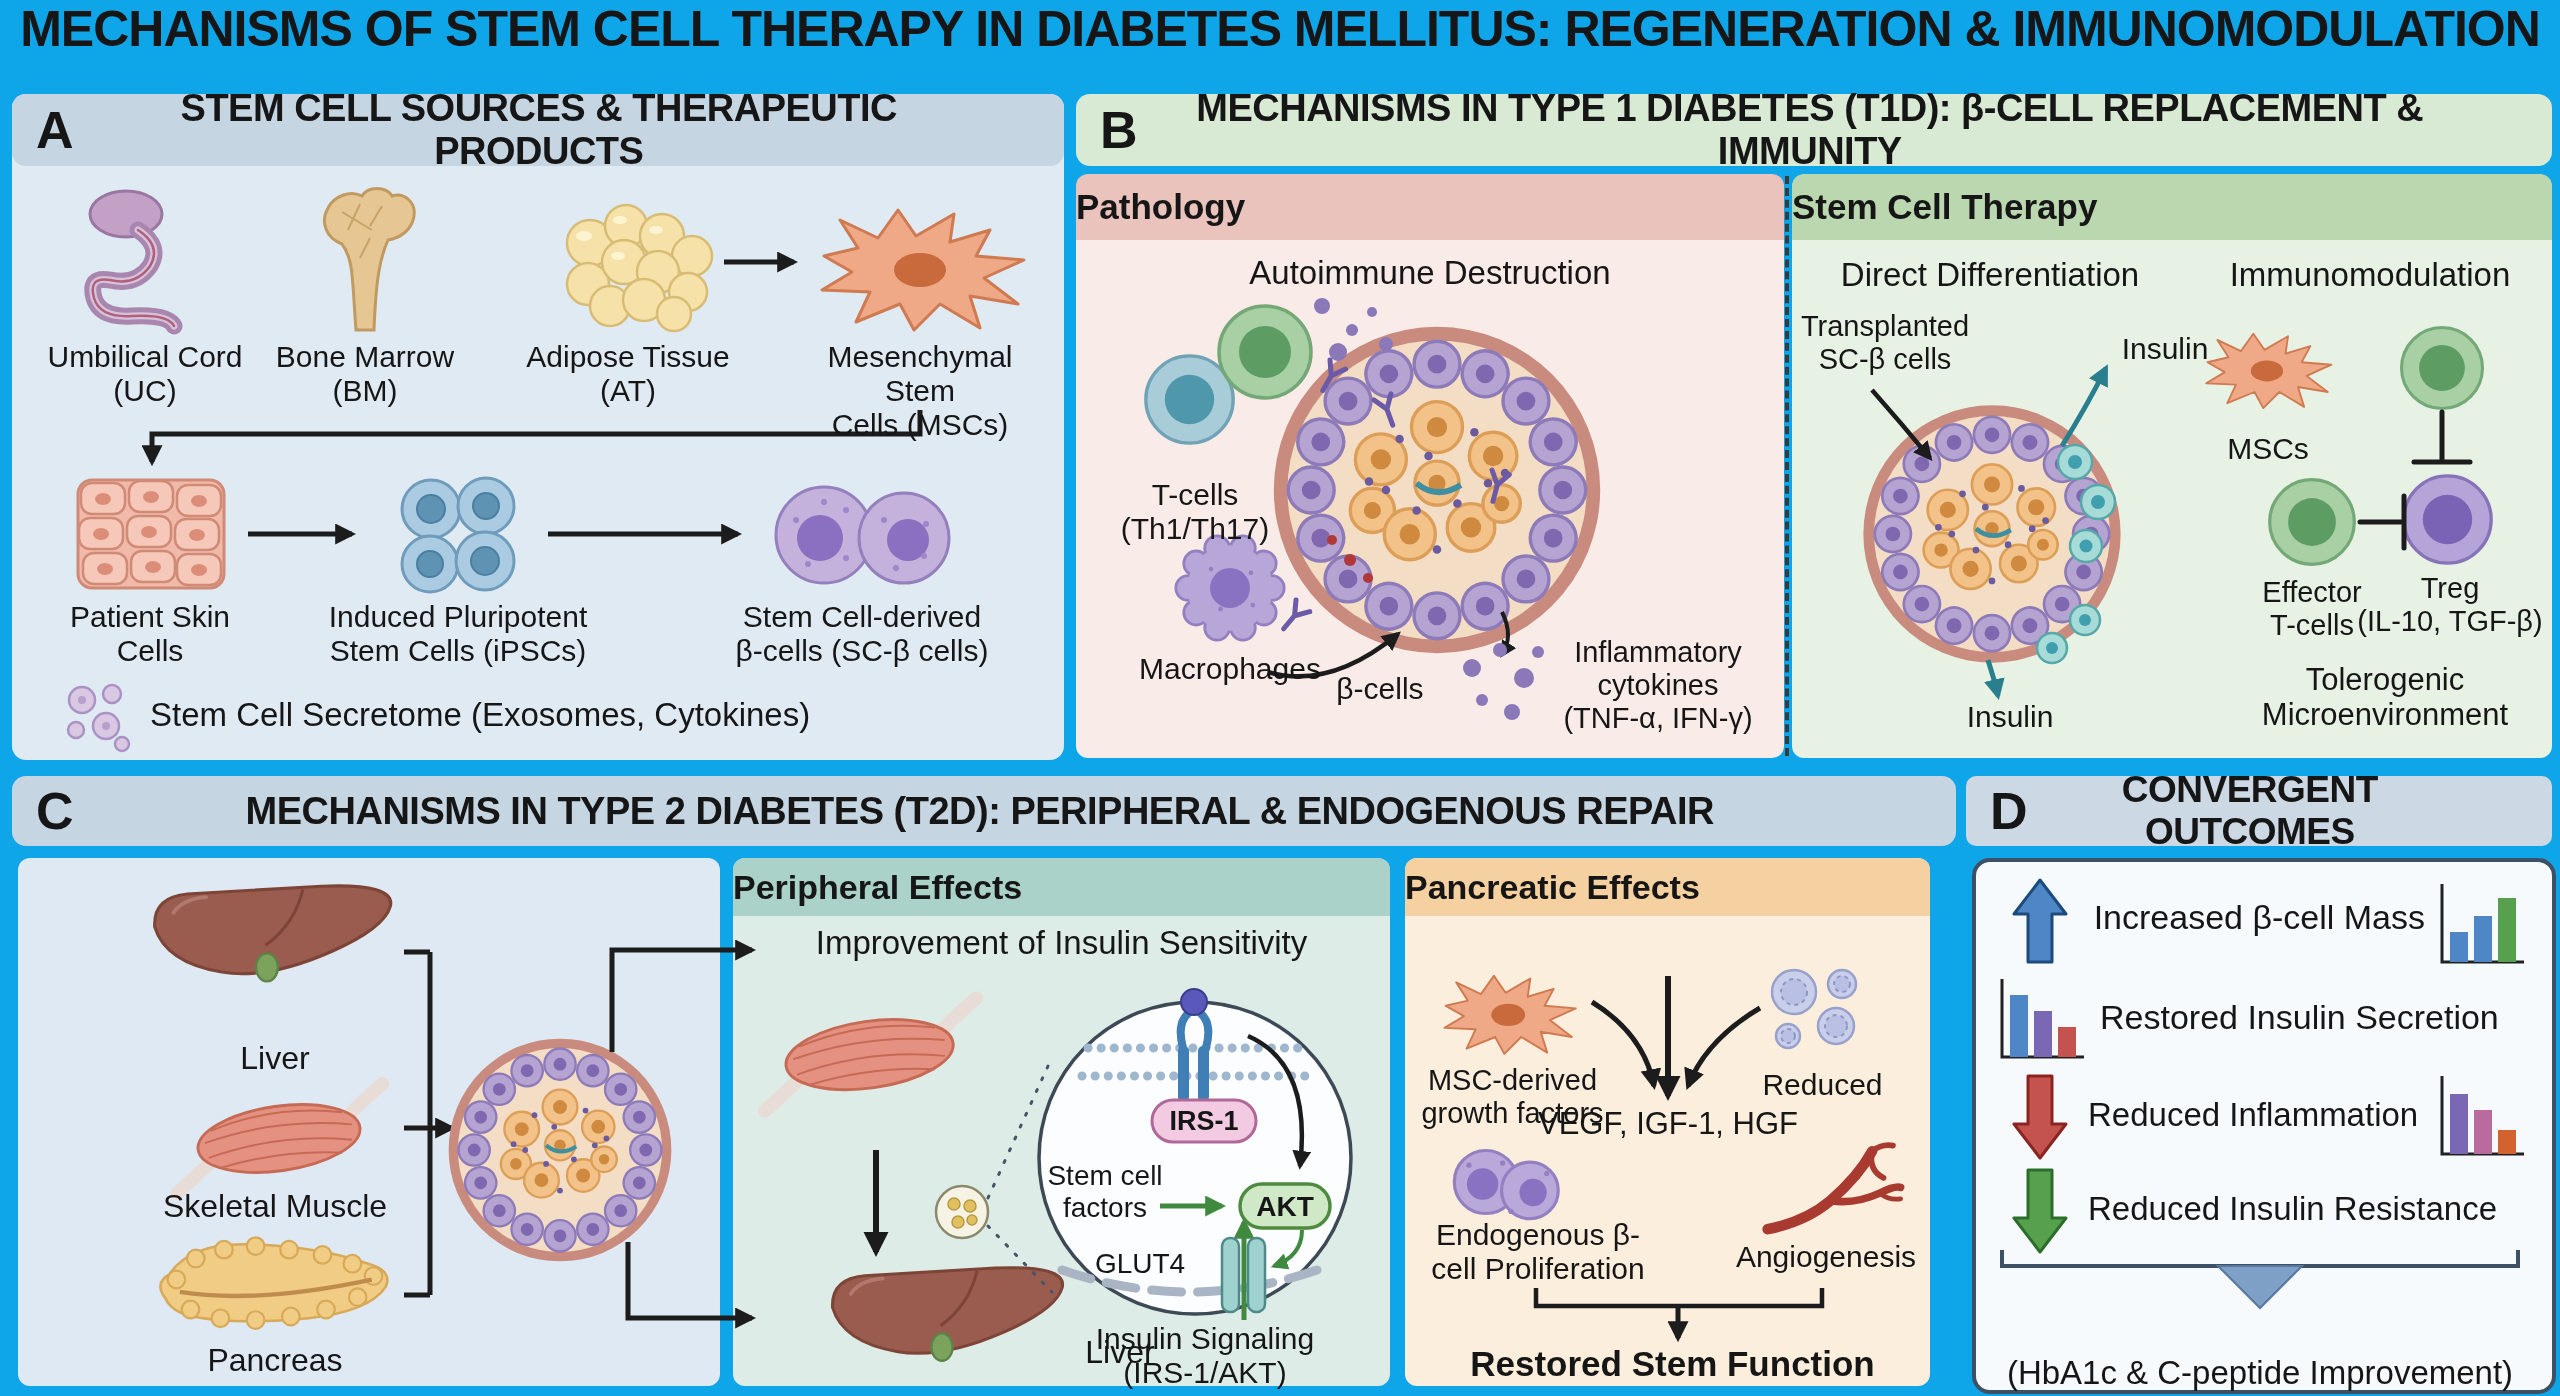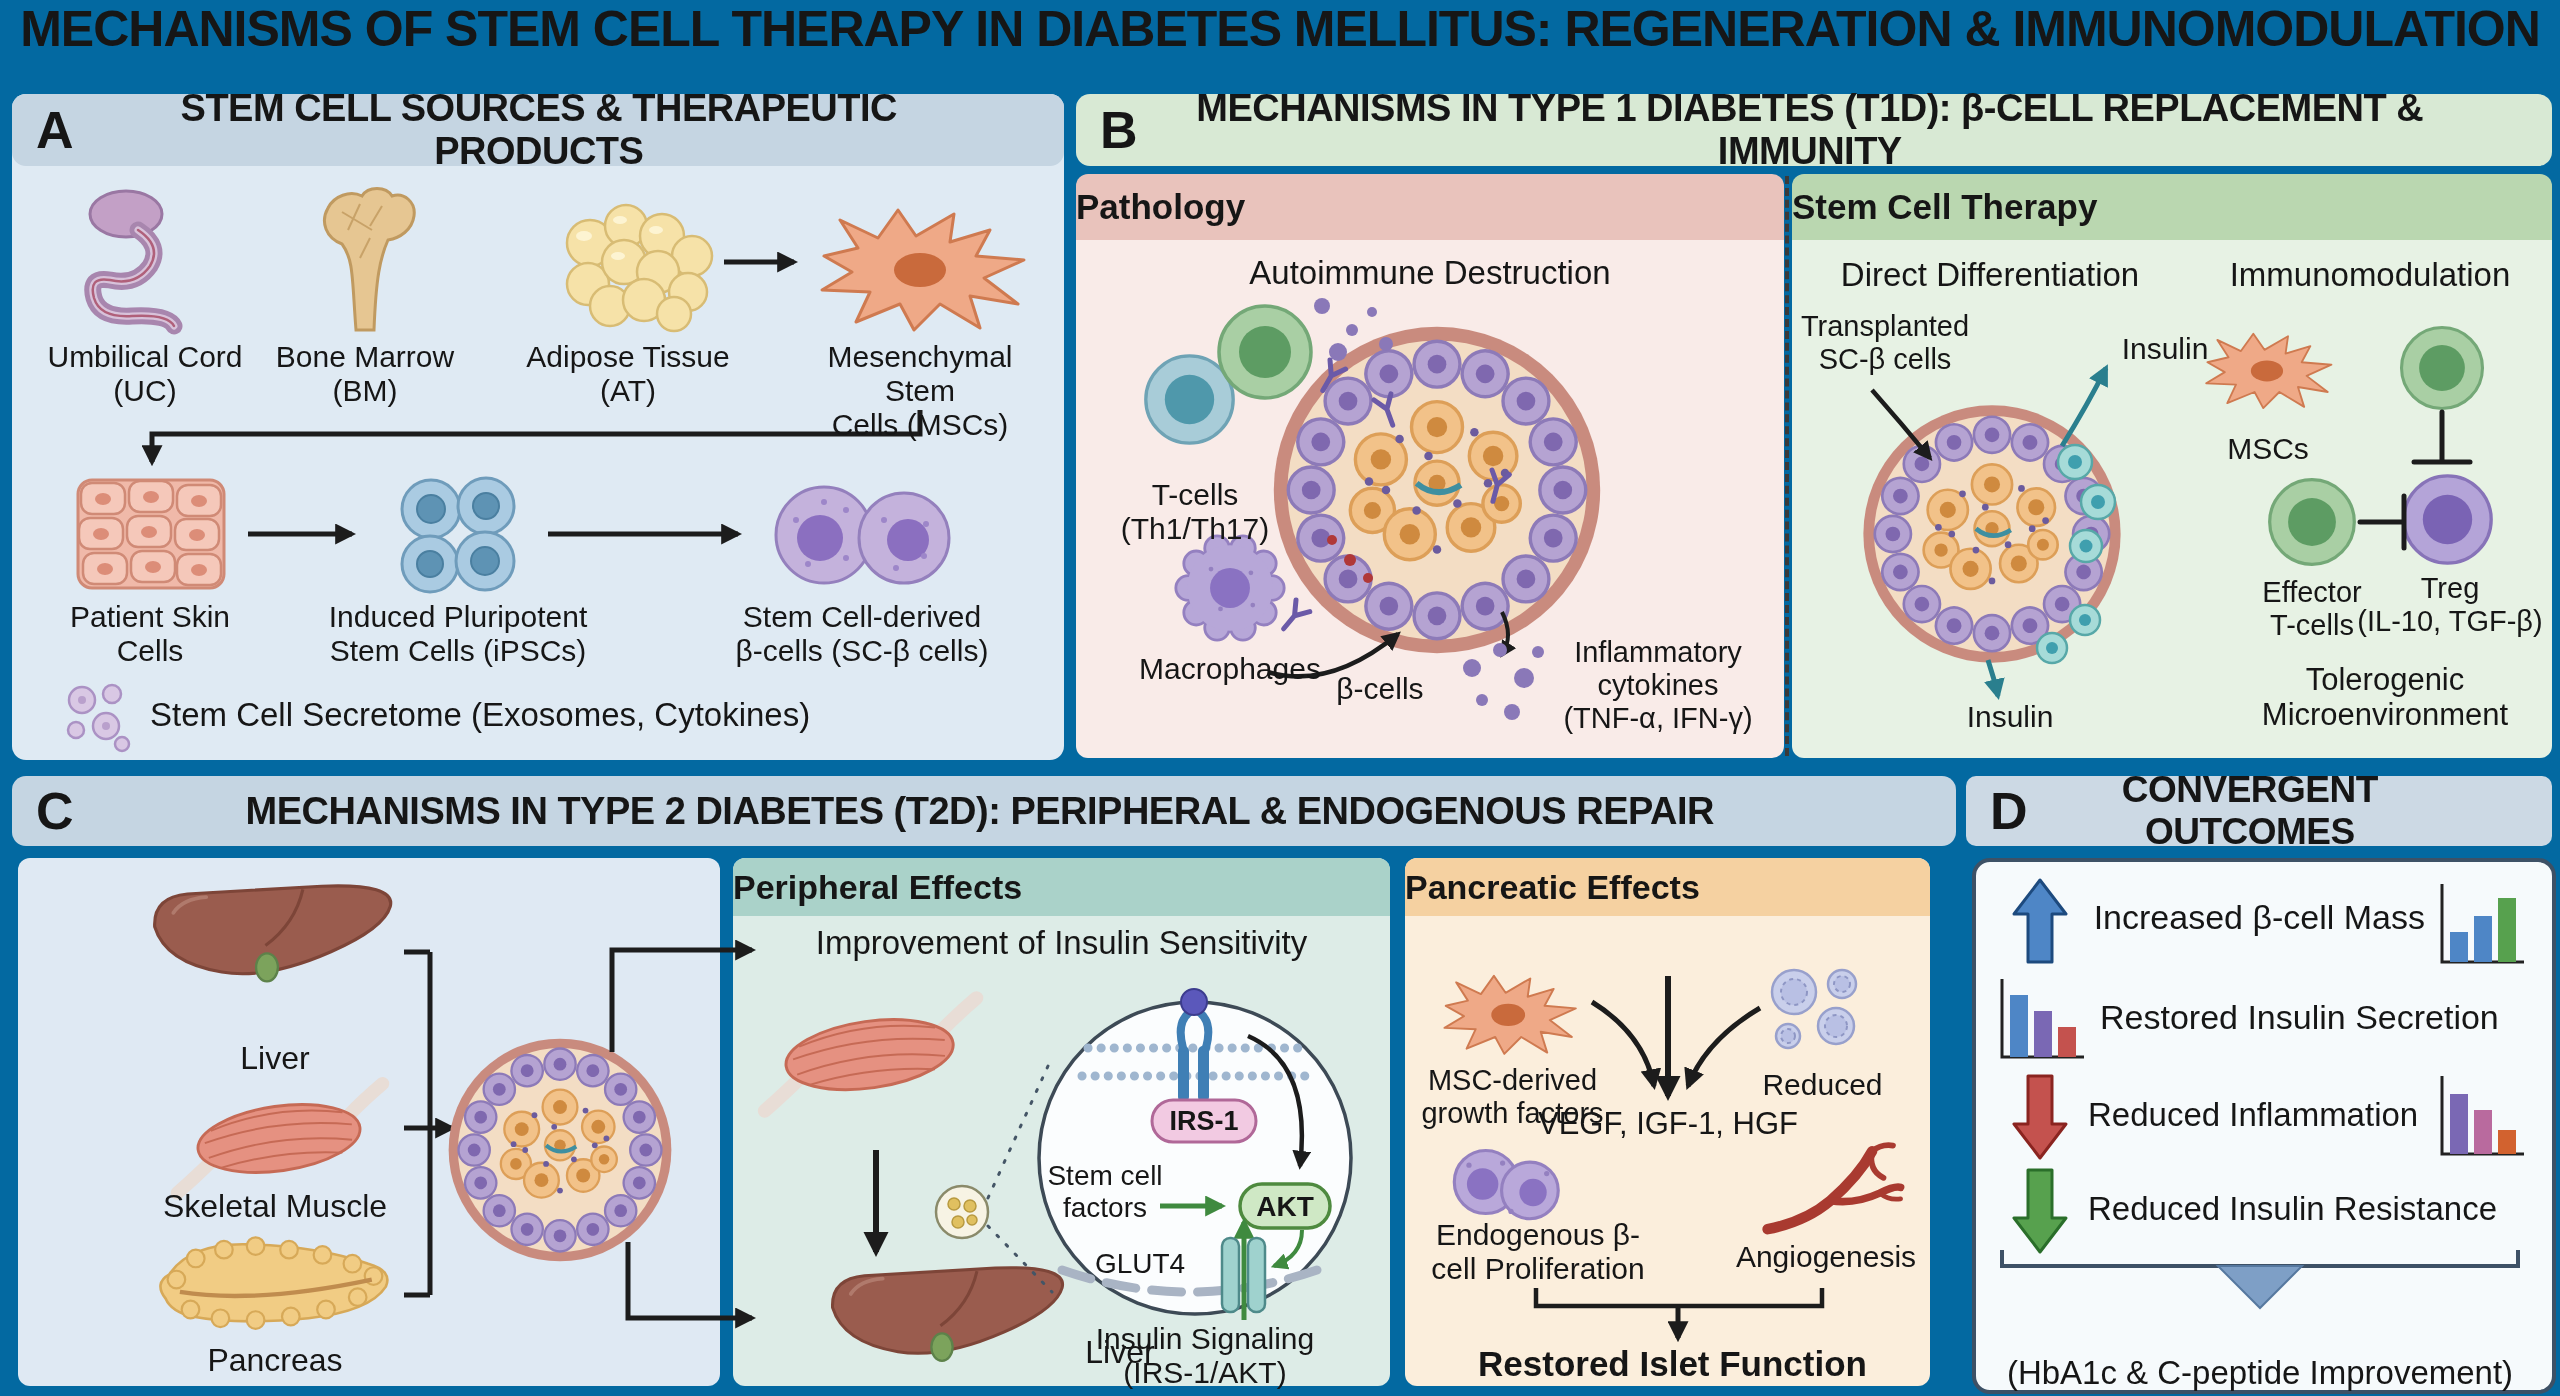--- a/index.html
+++ b/index.html
@@ -1,16 +1,16 @@
 <!DOCTYPE html>
 <html><head>
 <meta charset="utf-8">
 <style>
   html,body{margin:0;padding:0;background:#fff}
-  #canvas{position:relative;width:2560px;height:1396px;background:#0369a1;
+  #canvas{position:relative;width:2560px;height:1396px;background:#0ea5e9;
     font-family:"Liberation Sans",sans-serif;color:#161616;overflow:hidden}
   .box{position:absolute;border-radius:14px;z-index:1}
   .hdr{position:absolute;display:flex;align-items:center;border-radius:14px;z-index:10}
   .letter{font-weight:800;font-size:52px;padding-left:24px;line-height:1}
   .htitle{flex:1;text-align:center;font-weight:800;font-size:38px;letter-spacing:-0.5px}
   .bar{position:absolute;display:flex;align-items:center;justify-content:flex-start;
     font-weight:700;font-size:35px;border-radius:12px 12px 0 0;z-index:10}
   .lbl{position:absolute;text-align:center;white-space:pre-line;font-size:30px;
     line-height:1.14;font-weight:500;z-index:12}
   .sub{position:absolute;text-align:center;font-size:33px;font-weight:500;z-index:12}
@@ -728,21 +728,21 @@
   <div class="lbl" style="left:1010px;top:1322px;width:390px;font-size:30px">Insulin Signaling
 (IRS-1/AKT)</div>
 
   <div class="lbl" style="left:1405px;top:1064px;width:215px;font-size:29px">MSC-derived
 growth factors</div>
   <div class="lbl" style="left:1730px;top:1068px;width:185px">Reduced</div>
   <div class="lbl" style="left:1490px;top:1106px;width:356px;font-size:31px">VEGF, IGF-1, HGF</div>
   <div class="lbl" style="left:1400px;top:1218px;width:276px">Endogenous β-
 cell Proliferation</div>
   <div class="lbl" style="left:1690px;top:1240px;width:272px">Angiogenesis</div>
-  <div class="lbl bold" style="left:1420px;top:1344px;width:505px;font-size:35px">Restored Islet Function</div>
+  <div class="lbl bold" style="left:1420px;top:1344px;width:505px;font-size:35px">Restored Stem Function</div>
 
   <div class="lbl" style="left:2085px;top:898px;width:340px;text-align:right;font-size:34px">Increased β-cell Mass</div>
   <div class="lbl" style="left:2100px;top:998px;width:430px;text-align:left;font-size:34px">Restored Insulin Secretion</div>
   <div class="lbl" style="left:2088px;top:1096px;width:345px;text-align:left;font-size:33px">Reduced Inflammation</div>
   <div class="lbl" style="left:2088px;top:1190px;width:445px;text-align:left;font-size:33px">Reduced Insulin Resistance</div>
   <div class="lbl" style="left:1975px;top:1354px;width:570px;font-size:33px">(HbA1c &amp; C-peptide Improvement)</div>
 
 </div>
 
 </body></html>

